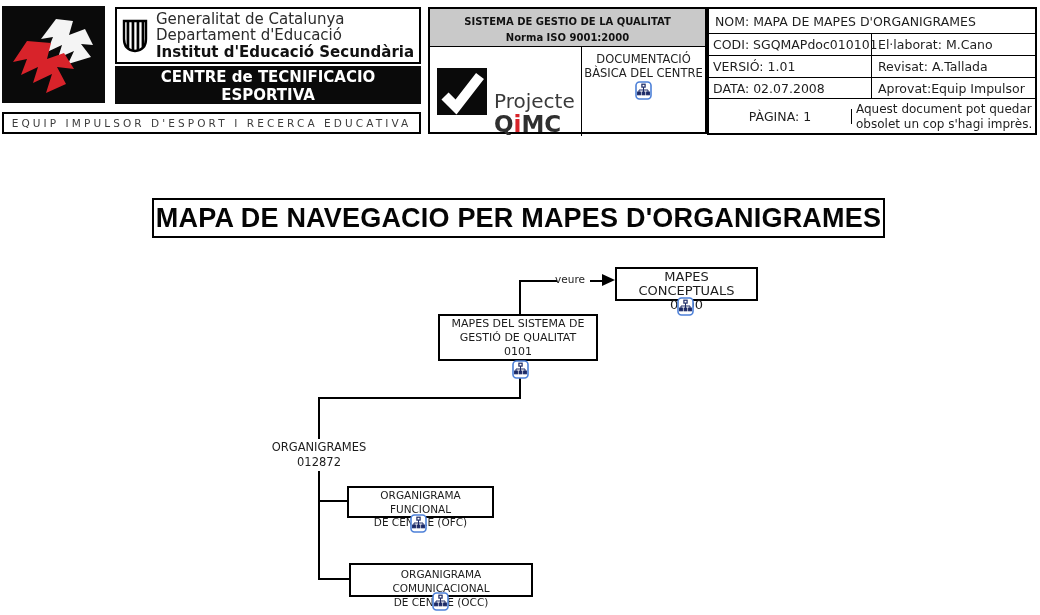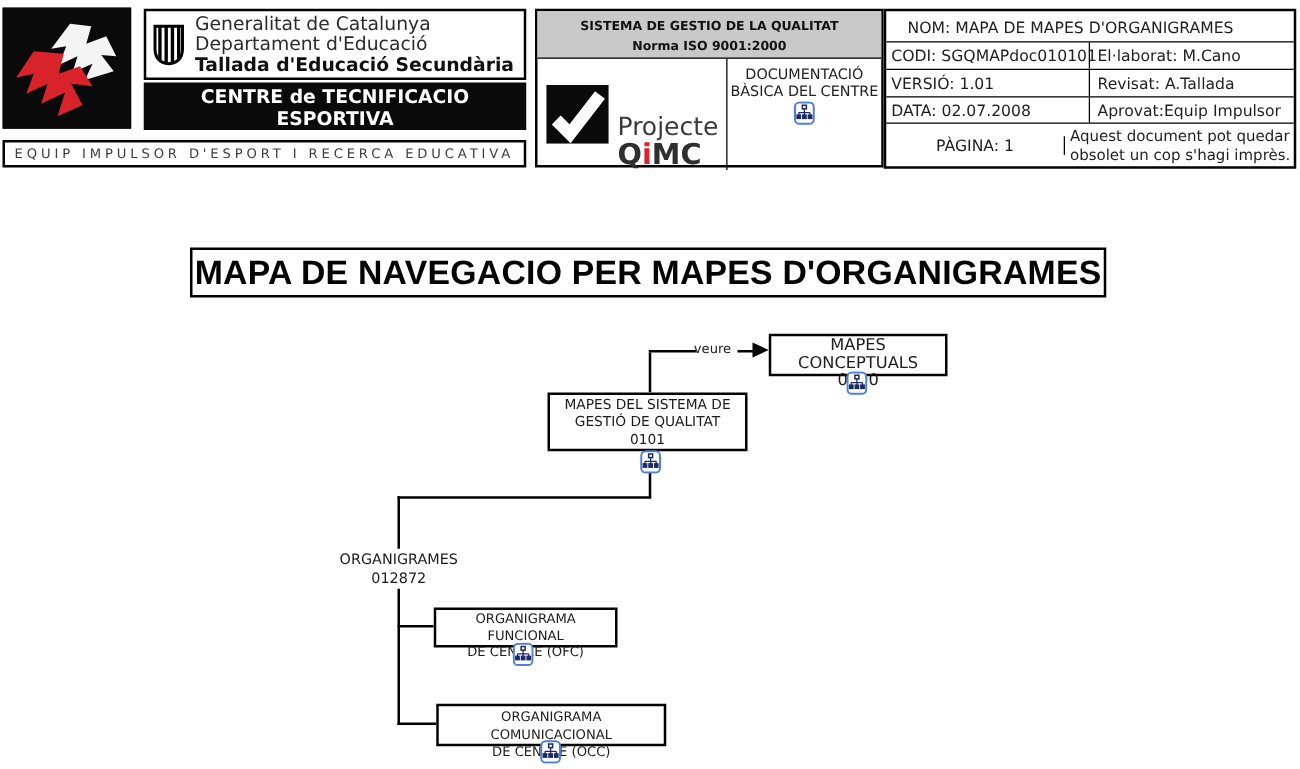--- a/index.html
+++ b/index.html
@@ -56,21 +56,21 @@
     font-size:11.5px; line-height:14px; padding-top:5px; color:#222;
   }
   .doc-cell .cmap-icon { display:block; margin:1px auto 0; }
 
   
   .right-table {
     left:707px; top:7px; width:330px; height:128px; border:2px solid #000;
     display:flex; flex-direction:column; font-size:12.5px; color:#1e1e1e; background:#fff;
   }
   .rrow { display:flex; border-bottom:1px solid #000; }
-  .r1 { height:25px; align-items:center; padding-left:17px; }
+  .r1 { height:25px; align-items:center; padding-left:6px; }
   .r2 { height:22px; } .r3 { height:22px; } .r4 { height:21px; }
   .r5 { flex:1; border-bottom:none;align-items:center; }
   .c-left { width:163px; border-right:1px solid #000; display:flex; align-items:center; padding-left:4px; white-space:nowrap; }
   .c-right { flex:1; display:flex; align-items:center; padding-left:6px; white-space:nowrap; }
   .r5 .c-left { width:143px; justify-content:center; padding-left:0; }
   .note-cell { flex:1; font-size:12px; line-height:15px; padding:2px 0 0 4px; white-space:nowrap; }
 
   
   .title-box {
     left:152px; top:198px; width:733px; height:40px; border:2.5px solid #000;
@@ -135,21 +135,21 @@
       <g clip-path="url(#shieldClip)" fill="#000">
         <rect x="4.6" y="2" width="2.7" height="30"></rect>
         <rect x="9.6" y="2" width="2.7" height="30"></rect>
         <rect x="14.6" y="2" width="2.7" height="30"></rect>
         <rect x="19.6" y="2" width="2.7" height="30"></rect>
       </g>
     </svg>
     <div class="org-lines">
       <div>Generalitat de Catalunya</div>
       <div>Departament d'Educació</div>
-      <div class="l3">Tallada d'Educació Secundària</div>
+      <div class="l3">Institut d'Educació Secundària</div>
     </div>
   </div>
 
   <div class="abs centre-bar">
     <div class="l1">CENTRE de TECNIFICACIO ESPORTIVA</div>
     <div class="l2">Terres de l'Ebre–Amposta–</div>
   </div>
 
   <div class="abs equip-banner">EQUIP IMPULSOR D'ESPORT I RECERCA EDUCATIVA</div>
 

